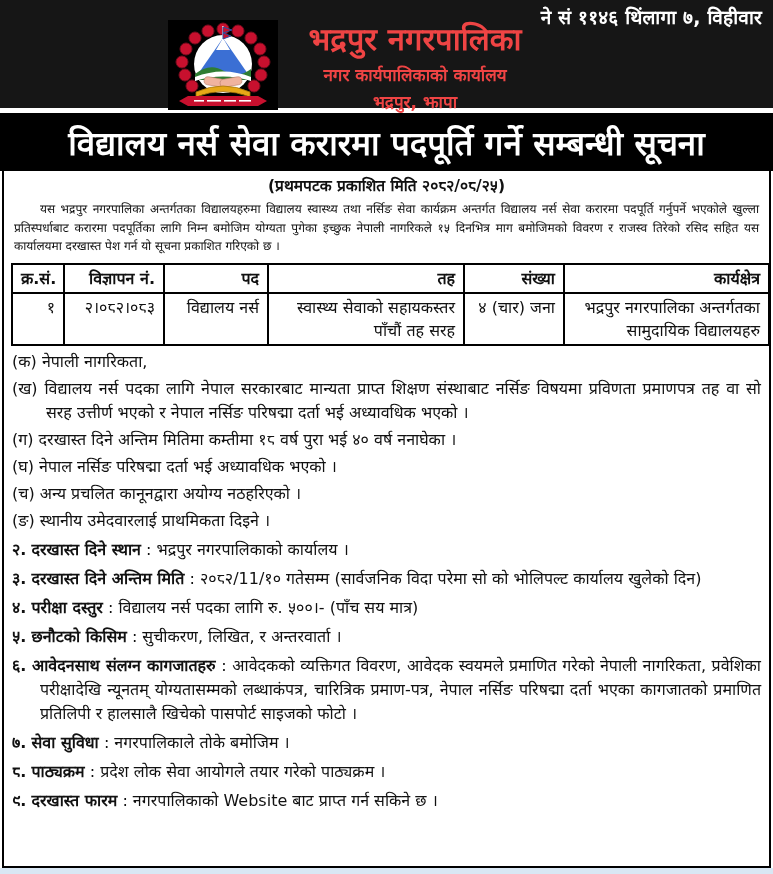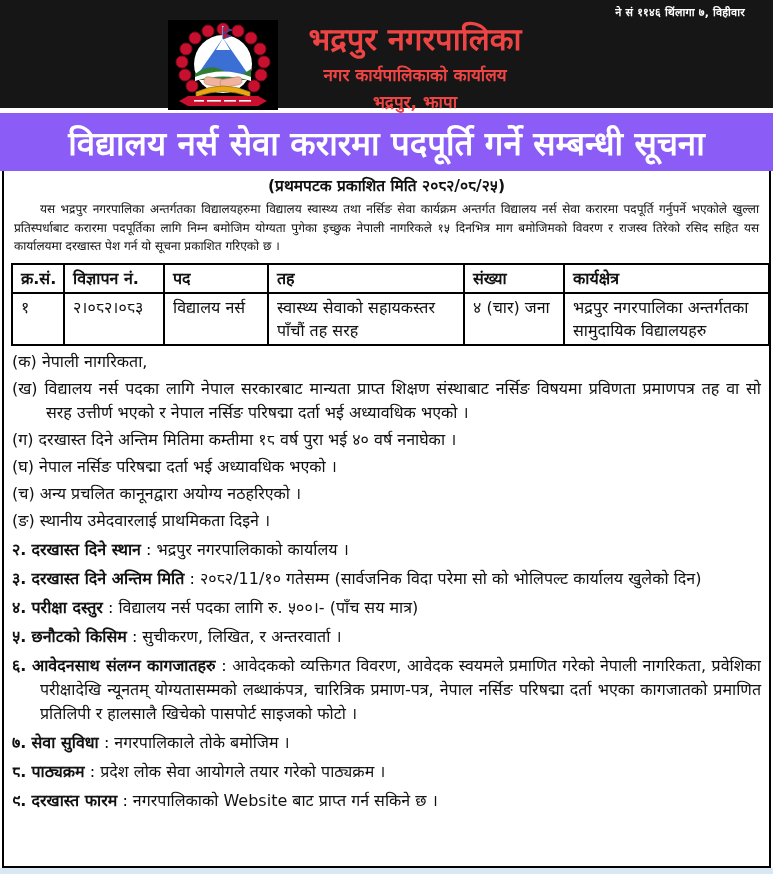--- a/index.html
+++ b/index.html
@@ -5,53 +5,53 @@
   html,body{margin:0;padding:0;}
   body{
     width:773px;height:874px;overflow:hidden;position:relative;
     background:#161616;
     font-family:"DejaVu Sans","Liberation Sans",sans-serif;
     -webkit-font-smoothing:antialiased;
   }
   
   .header-band{position:relative;height:108px;background:#161616;}
   .date-line{
-    position:absolute;top:4px;right:28px;color:#fff;
-    font-size:11px;font-weight:bold;letter-spacing:.2px;
+    position:absolute;top:4px;right:11px;color:#fff;
+    font-size:19px;font-weight:bold;letter-spacing:.2px;
   }
   .logo-box{position:absolute;left:168px;top:20px;width:110px;height:90px;}
   .logo-box svg{display:block;width:110px;height:90px;}
   .header-text{
     position:absolute;left:250px;top:22px;width:330px;text-align:center;color:#ef4444;
   }
   .muni-name{font-size:31px;font-weight:bold;line-height:1.1;margin:0;}
   .office-name{font-size:17px;font-weight:bold;margin:7px 0 0 0;}
   .office-addr{font-size:17px;font-weight:bold;margin:4px 0 0 0;}
   
   .white-gap{height:5px;background:#ffffff;}
   .title-band{
-    height:58px;background:#8b5cf6;display:flex;align-items:center;justify-content:center;
+    height:58px;background:#000000;display:flex;align-items:center;justify-content:center;
   }
   .notice-title{color:#fff;font-size:33px;font-weight:bold;white-space:nowrap;}
   
   .sheet-outer{background:#fff;padding:0 2px;}
   .sheet{
     box-sizing:border-box;height:697px;overflow:hidden;
     border:2px solid #000;border-top:none;background:#fff;color:#111;
     padding:0 4px 0 4px;
   }
   .published-line{text-align:center;font-weight:bold;font-size:15.5px;margin:3px 0 4px 0;}
   .intro-para{
     font-size:12px;line-height:1.55;text-align:justify;
     margin:0 6px;text-indent:26px;
   }
   
   table.vac{border-collapse:collapse;width:calc(100% - 6px);margin:7px 3px 4px 3px;table-layout:fixed;}
   table.vac th,table.vac td{
-    border:2px solid #000;padding:2px 8px;font-size:16px;vertical-align:top;text-align:left;
+    border:2px solid #000;padding:2px 8px;font-size:16px;vertical-align:top;text-align:right;
     line-height:1.45;
   }
   table.vac th{font-weight:bold;}
   
   .q-heading{font-weight:bold;font-size:16.5px;margin:7px 4px 2px 4px;}
   .q-item{
     font-size:16px;line-height:1.5;margin:3px 4px;
     padding-left:34px;text-indent:-34px;text-align:justify;
   }
   

